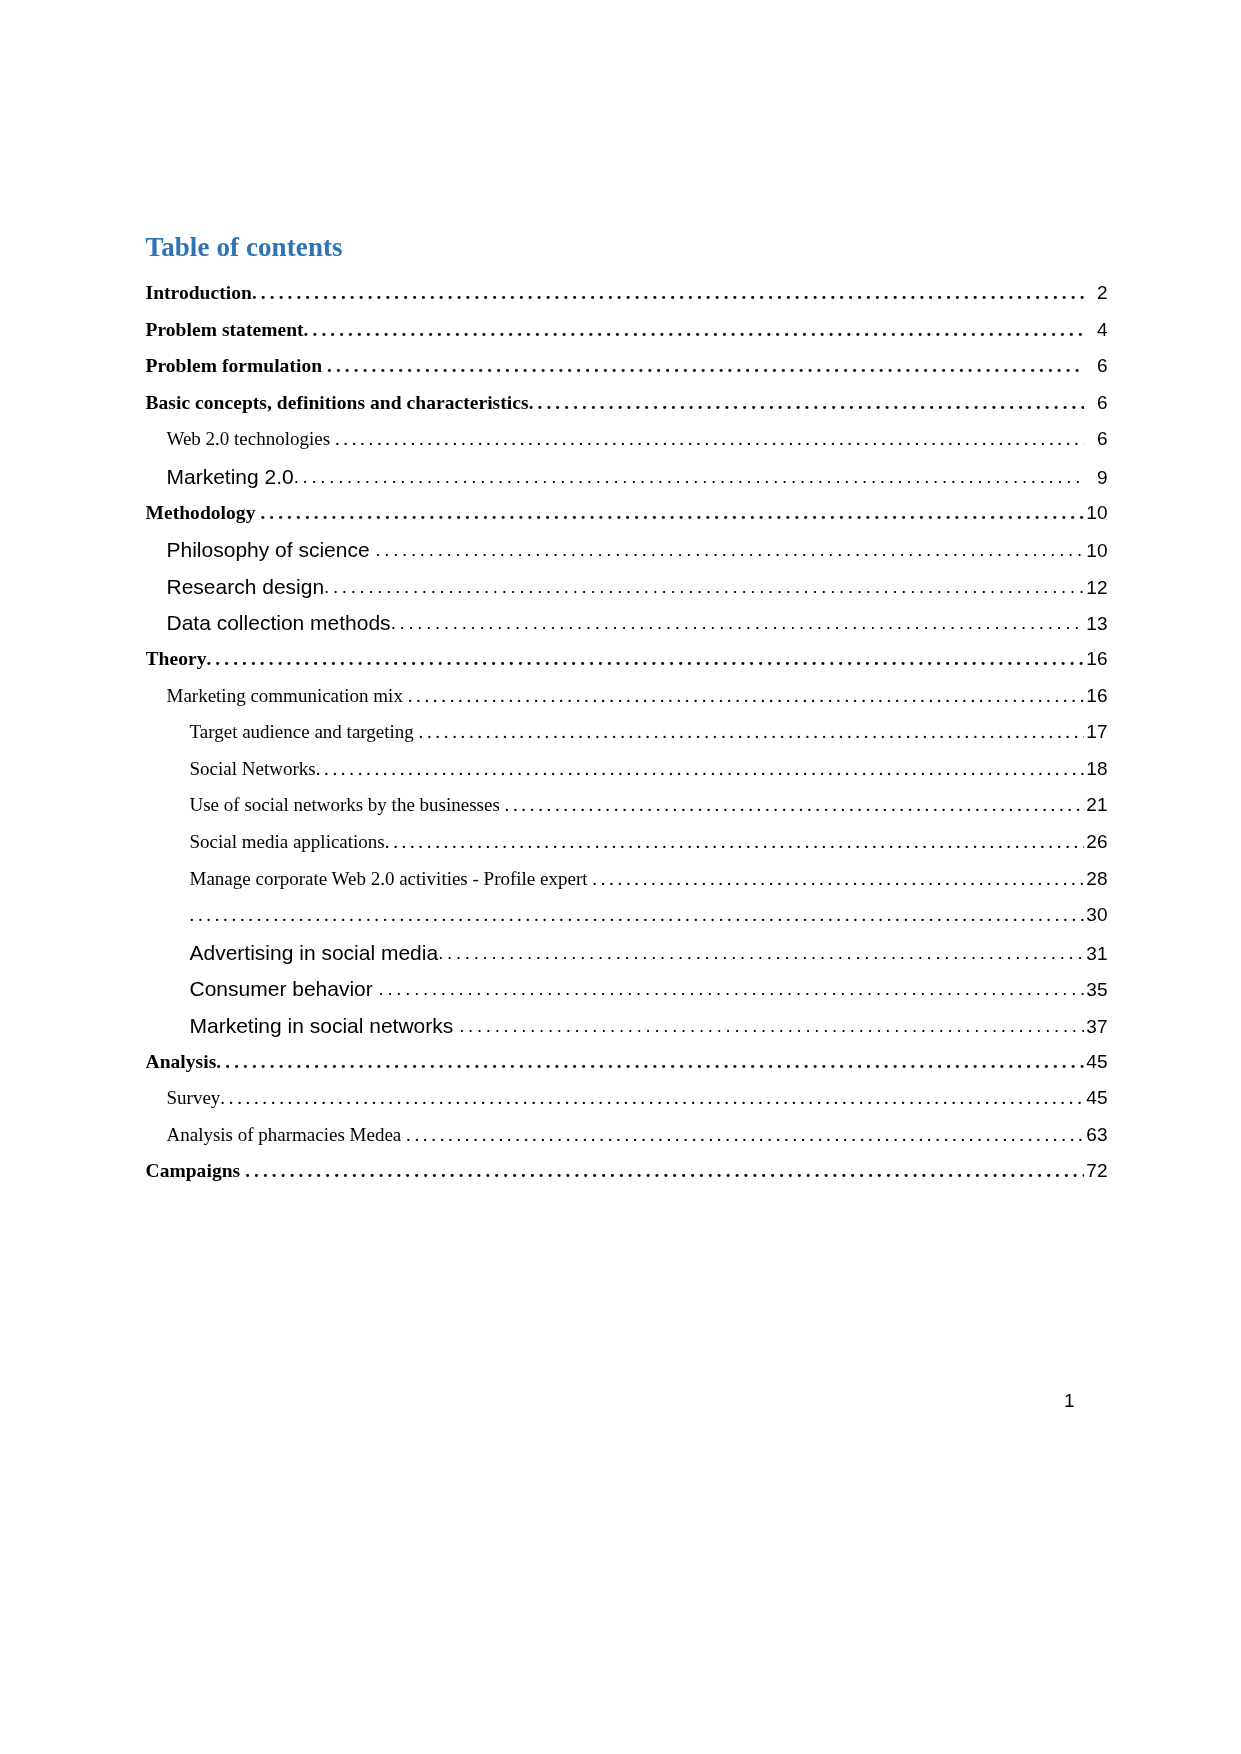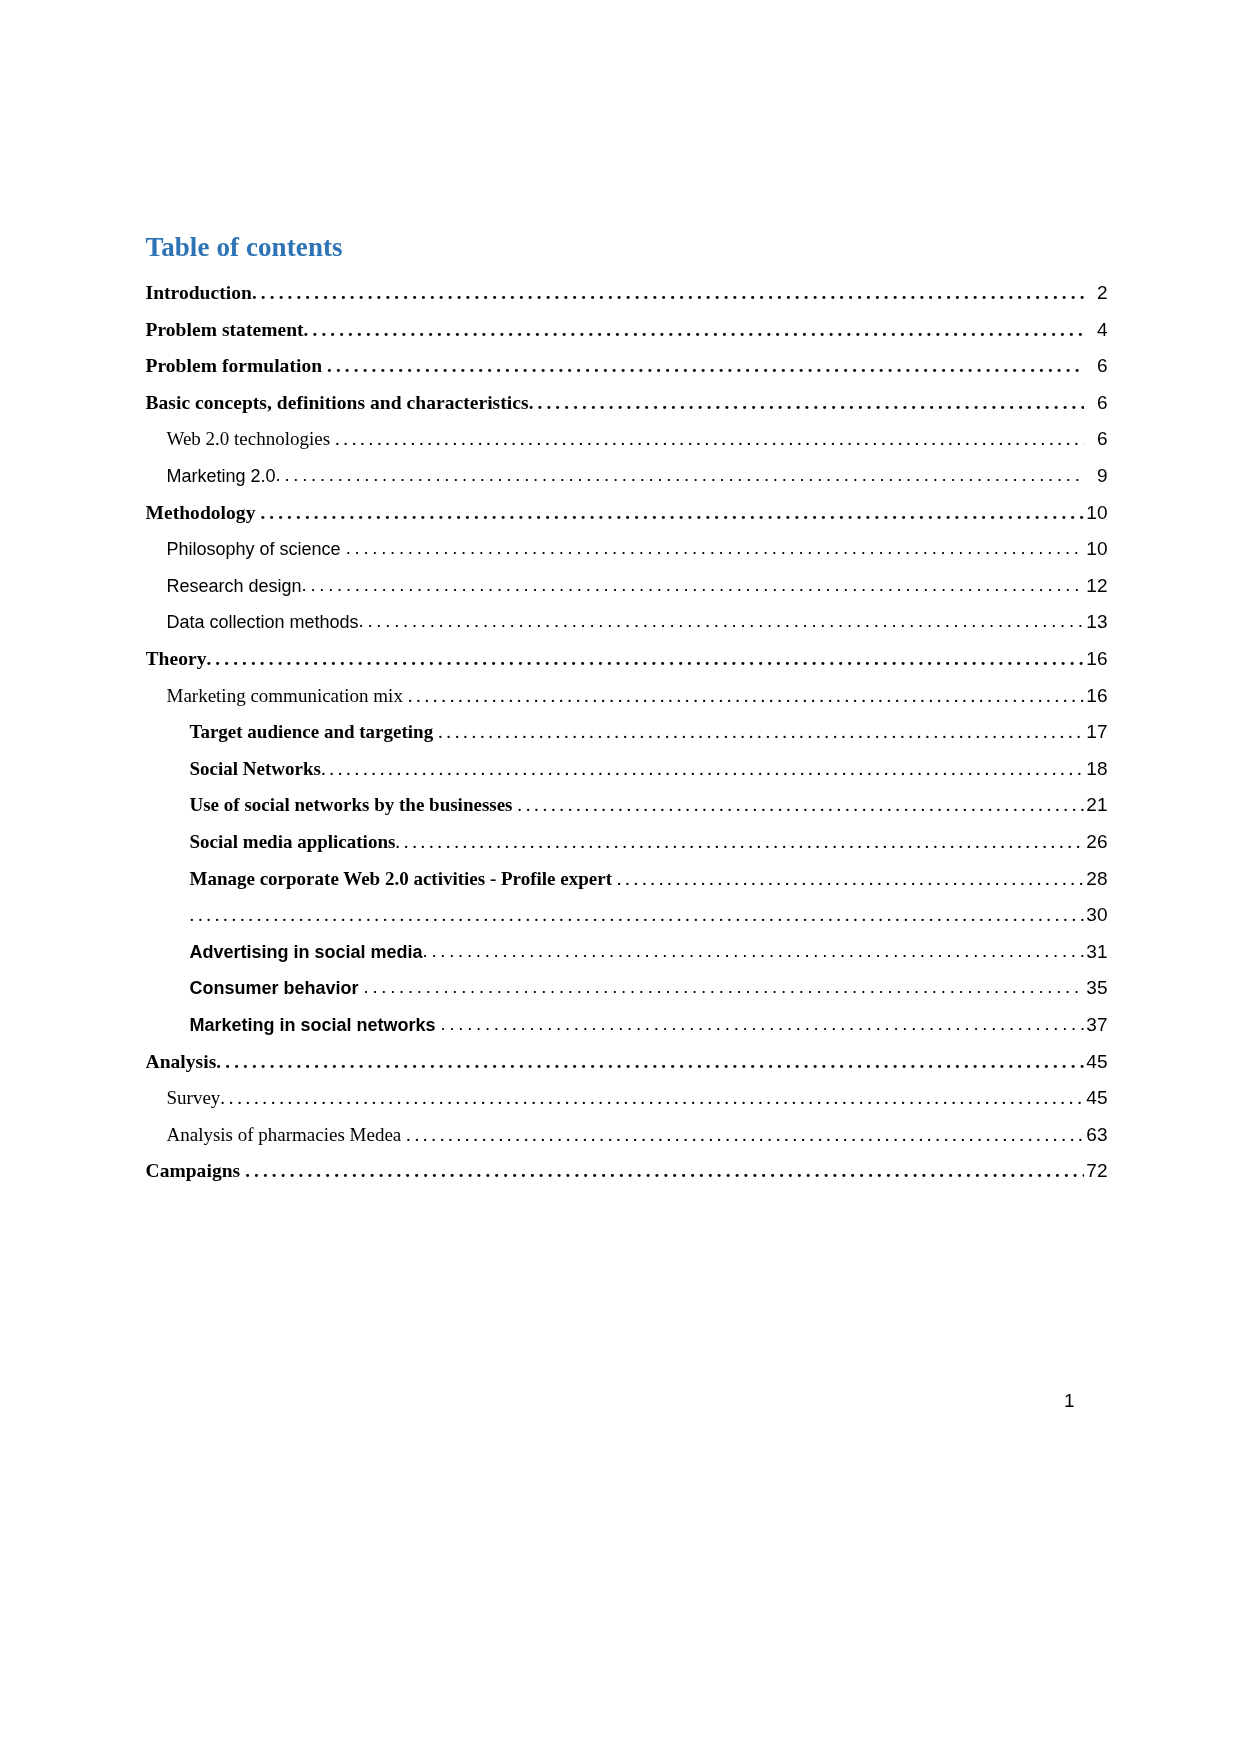--- a/index.html
+++ b/index.html
@@ -121,34 +121,34 @@
     font-size: 19px;
     font-weight: normal;
   }
 
   
   .lvl3 {
     padding-left: 44px;
   }
   .lvl3 .toc-label {
     font-size: 19px;
-    font-weight: bold;
+    font-weight: normal;
   }
 
   
   .f-serif .toc-label,
   .f-serif .toc-leader::before {
     font-family: "Liberation Serif", "DejaVu Serif", serif;
   }
   .f-sans .toc-label,
   .f-sans .toc-leader::before {
     font-family: "Liberation Sans", "DejaVu Sans", sans-serif;
   }
   .f-sans .toc-label {
-    font-size: 18px;
+    font-size: 21px;
   }
   .f-sans .toc-leader::before {
     letter-spacing: -0.7px;
     font-size: 18.5px;
   }
 
   
   .gap .toc-label::after {
     content: " ";
   }

